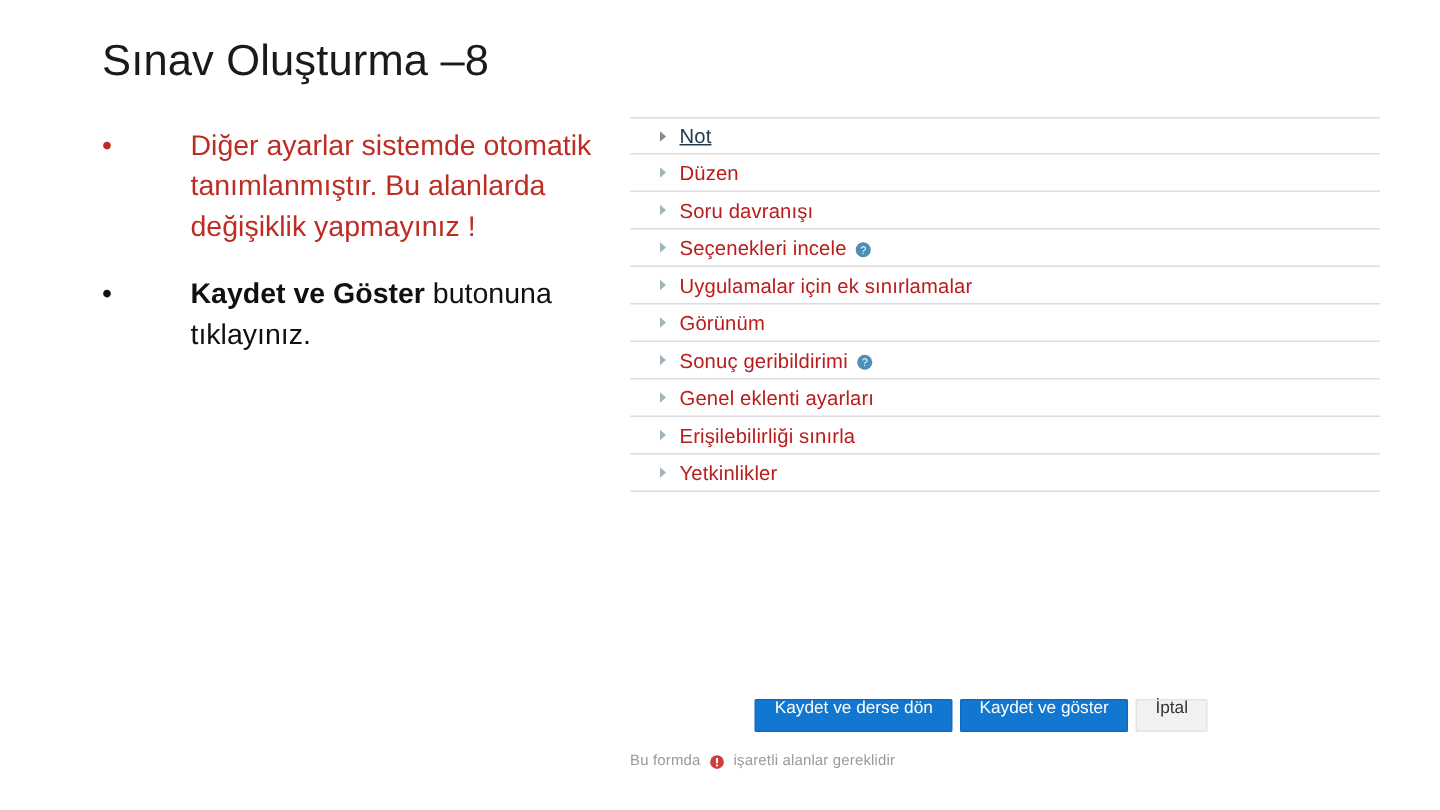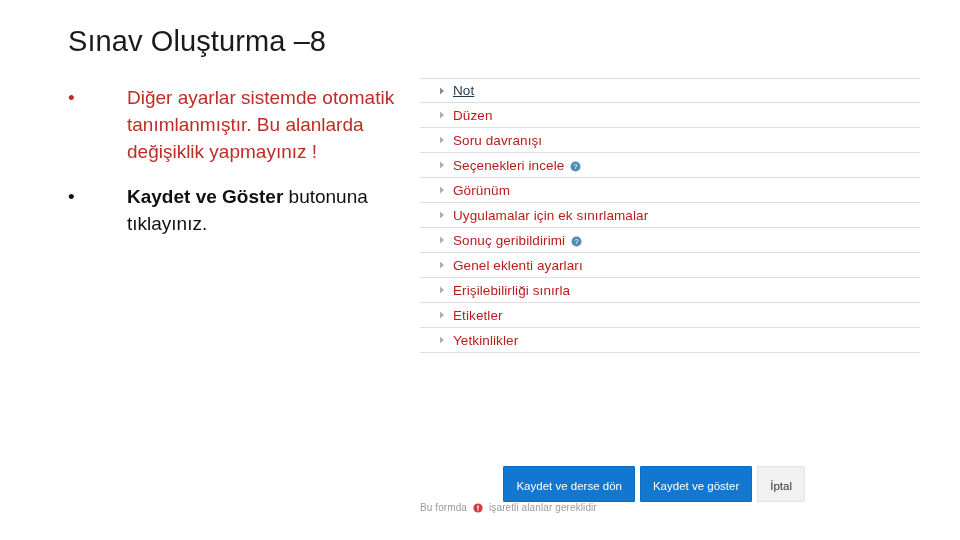--- a/index.html
+++ b/index.html
@@ -148,21 +148,21 @@
     display: flex;
     justify-content: flex-end;
     align-items: center;
     padding-right: 115px;
     box-sizing: border-box;
   }
   .btn {
     font-family: "Liberation Sans", sans-serif;
     font-size: 11.5px;
     line-height: 1;
-    padding: 14px 12px 8px 12px;
+    padding: 0 12px 8px 12px;
     border: 1px solid transparent;
     cursor: pointer;
     white-space: nowrap;
     margin-left: 5px;
     border-radius: 1px;
   }
   .btn-primary {
     background: #1177d1;
     color: #ffffff;
     border-color: #0f6cbd;
@@ -260,30 +260,30 @@
             </svg>
         </span>
       </div>
 
       <div class="section-row">
         <span class="disclosure-icon">
           <svg width="12" height="12" viewBox="0 0 12 12">
               <path d="M4 2.5 L8 6 L4 9.5 Z" fill="#9fb4bd"></path>
             </svg>
         </span>
+        <span class="section-label">Uygulamalar için ek sınırlamalar</span>
+      </div>
+
+      <div class="section-row">
+        <span class="disclosure-icon">
+          <svg width="12" height="12" viewBox="0 0 12 12">
+              <path d="M4 2.5 L8 6 L4 9.5 Z" fill="#9fb4bd"></path>
+            </svg>
+        </span>
         <span class="section-label">Görünüm</span>
-      </div>
-
-      <div class="section-row">
-        <span class="disclosure-icon">
-          <svg width="12" height="12" viewBox="0 0 12 12">
-              <path d="M4 2.5 L8 6 L4 9.5 Z" fill="#9fb4bd"></path>
-            </svg>
-        </span>
-        <span class="section-label">Uygulamalar için ek sınırlamalar</span>
       </div>
 
       <div class="section-row">
         <span class="disclosure-icon">
           <svg width="12" height="12" viewBox="0 0 12 12">
               <path d="M4 2.5 L8 6 L4 9.5 Z" fill="#9fb4bd"></path>
             </svg>
         </span>
         <span class="section-label">Sonuç geribildirimi</span>
         <span class="help-icon">
@@ -305,28 +305,20 @@
 
       <div class="section-row">
         <span class="disclosure-icon">
           <svg width="12" height="12" viewBox="0 0 12 12">
               <path d="M4 2.5 L8 6 L4 9.5 Z" fill="#9fb4bd"></path>
             </svg>
         </span>
         <span class="section-label">Erişilebilirliği sınırla</span>
       </div>
 
-      <div class="section-row">
-        <span class="disclosure-icon">
-          <svg width="12" height="12" viewBox="0 0 12 12">
-              <path d="M4 2.5 L8 6 L4 9.5 Z" fill="#9fb4bd"></path>
-            </svg>
-        </span>
-        <span class="section-label">Etiketler</span>
-      </div>
 
       <div class="section-row">
         <span class="disclosure-icon">
           <svg width="12" height="12" viewBox="0 0 12 12">
               <path d="M4 2.5 L8 6 L4 9.5 Z" fill="#9fb4bd"></path>
             </svg>
         </span>
         <span class="section-label">Yetkinlikler</span>
       </div>
 

